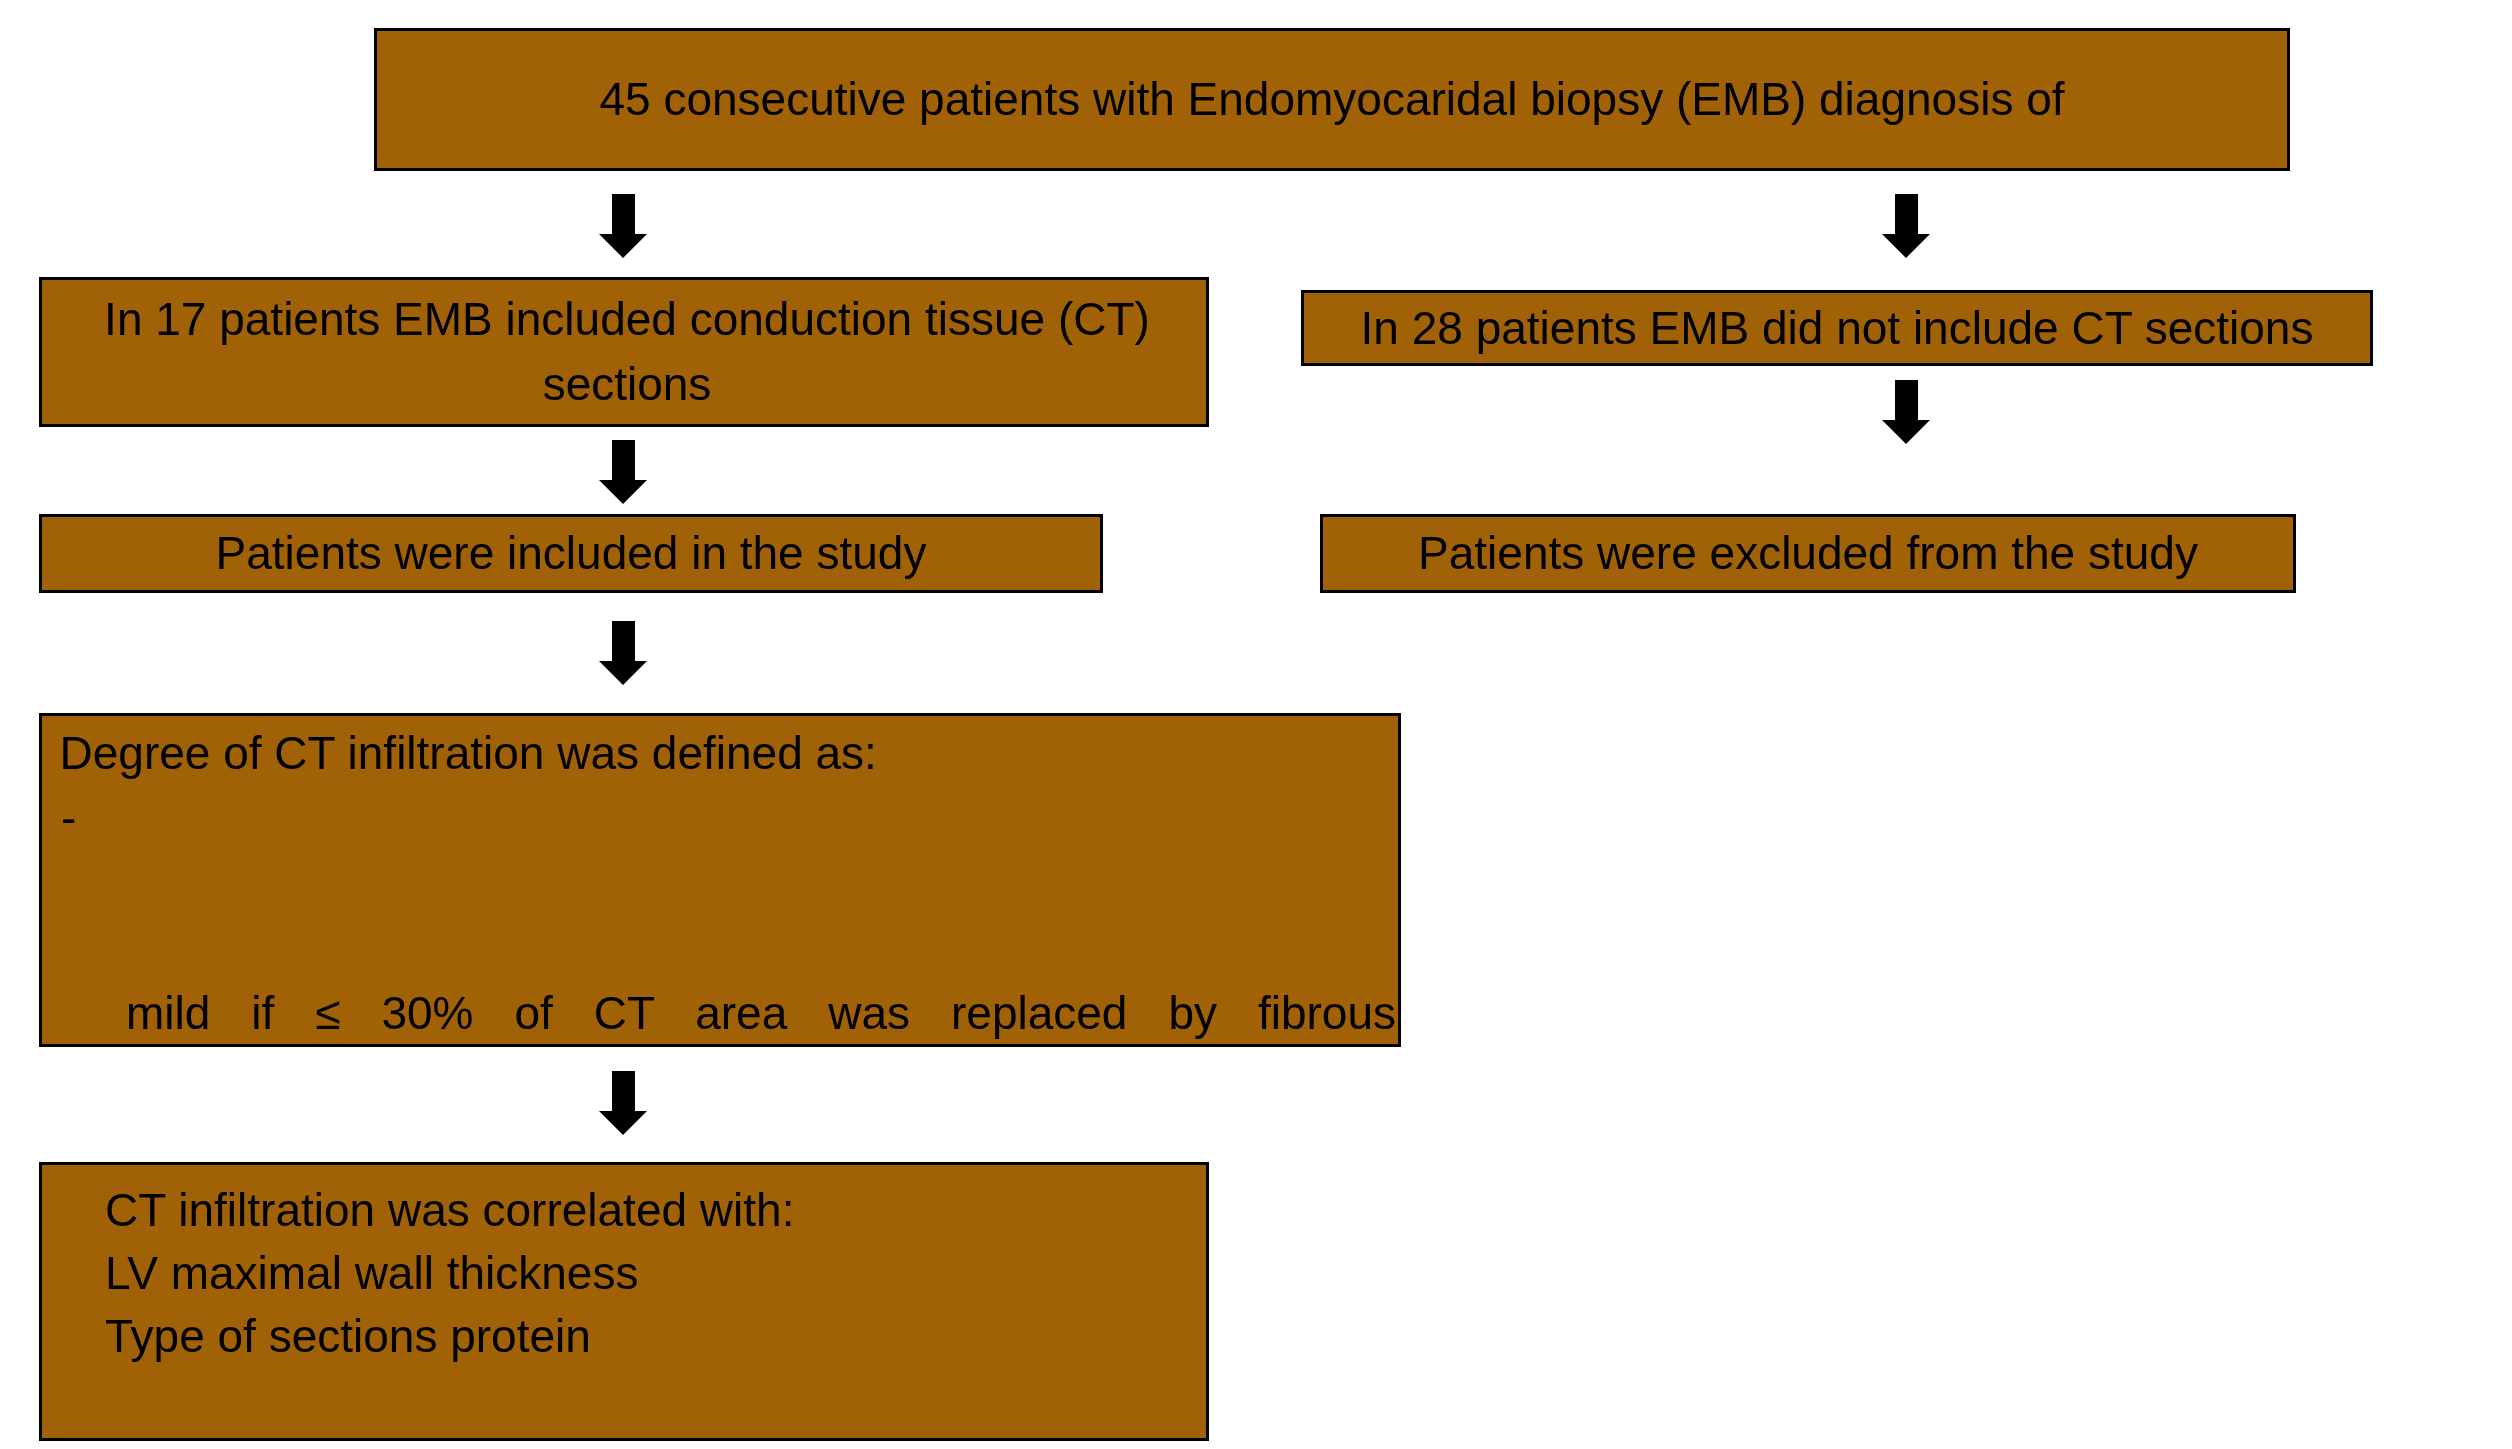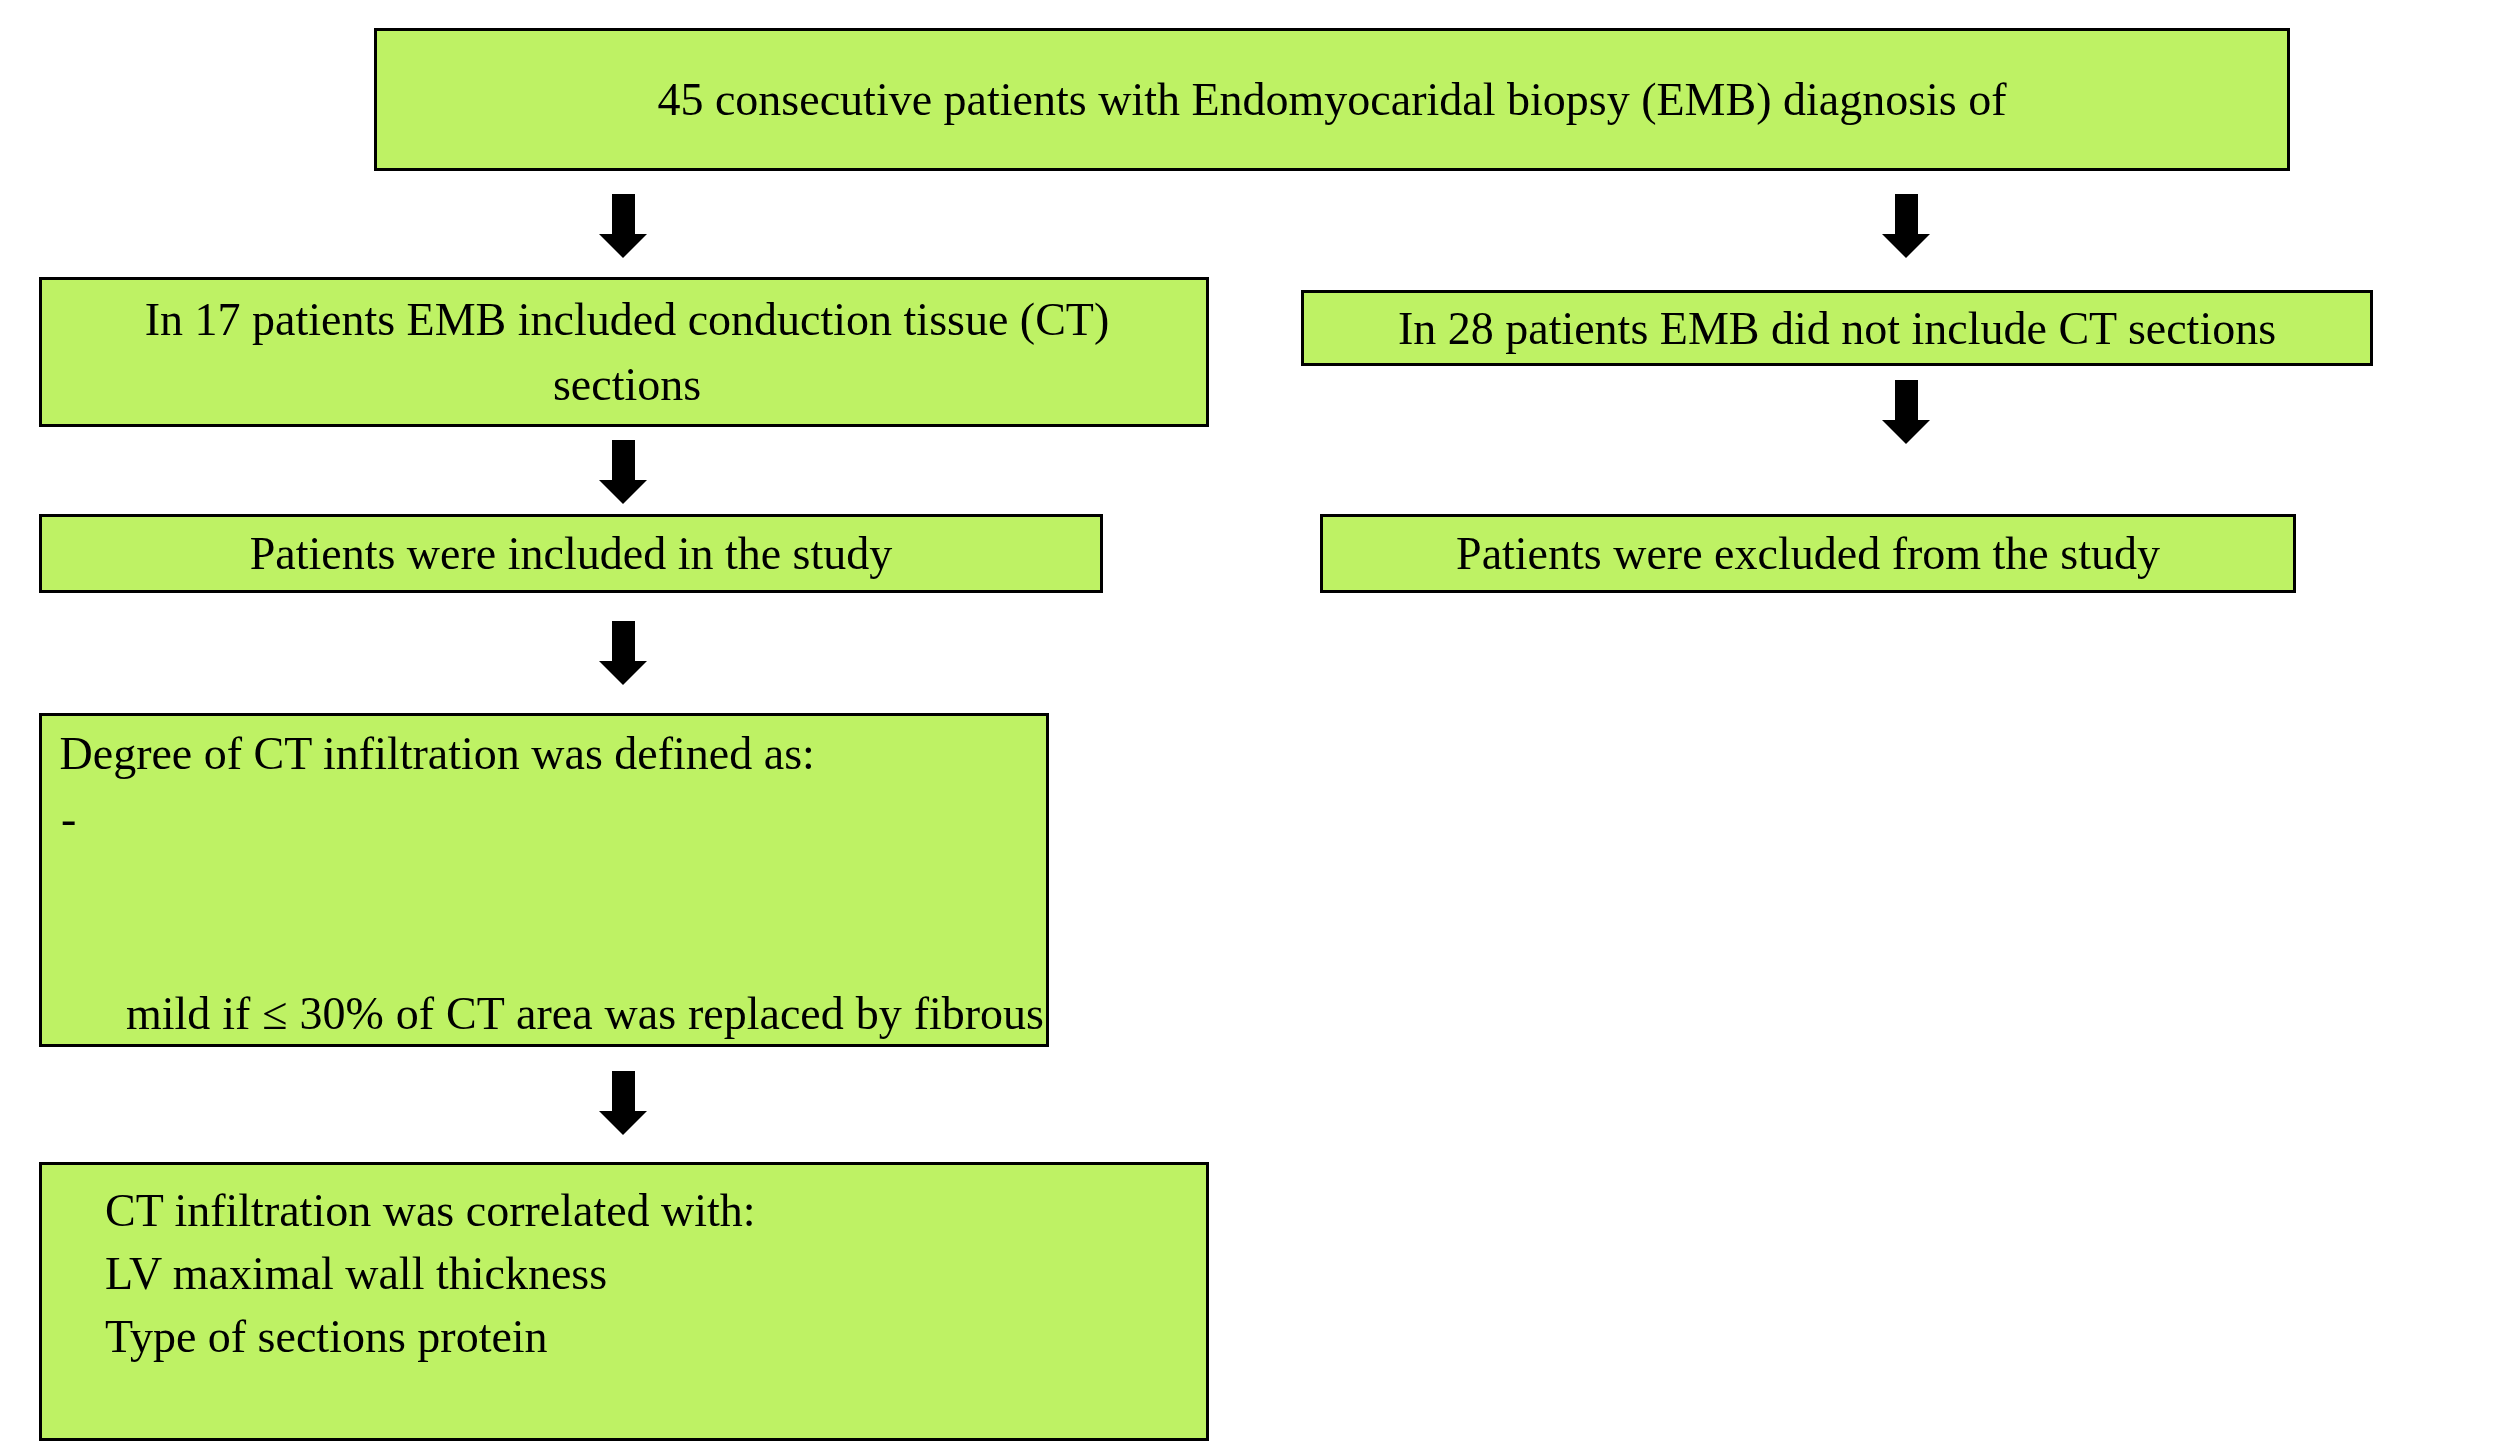--- a/index.html
+++ b/index.html
@@ -17,41 +17,40 @@
     position: relative;
     width: 2512px;
     height: 1450px;
     background: #ffffff;
     overflow: hidden;
   }
   .box {
     position: absolute;
     box-sizing: border-box;
     border: 3.1px solid #000000;
-    background: #bef264;
+    background: #a16207;
     font-size: 46px;
     line-height: 65px;
-    font-family: Liberation Serif, serif;
   }
   .center-box {
     display: flex;
     flex-direction: column;
     justify-content: center;
     align-items: center;
     text-align: center;
   }
   .bline { white-space: nowrap; }
 
   
   .box-top      { left: 374px;  top: 28px;   width: 1916px; height: 143px; }
   .box-l2       { left: 39px;   top: 277px;  width: 1170px; height: 150px; padding-left: 6px; }
   .box-r2       { left: 1301px; top: 290px;  width: 1072px; height: 76px; }
   .box-l3       { left: 39px;   top: 514px;  width: 1064px; height: 79px; }
   .box-r3       { left: 1320px; top: 514px;  width: 976px; height: 79px; }
-  .box-l4       { left: 39px;   top: 713px; width: 1010px; height: 334px; padding: 5px 2px 0 0; }
+  .box-l4       { left: 39px;   top: 713px; width: 1362px; height: 334px; padding: 5px 2px 0 0; }
   .box-l5       { left: 39px;   top: 1162px; width: 1170px; height: 279px; padding: 13.8px 15.6px 0 19px; }
 
   
   .b4line { white-space: pre-wrap; }
   .b4line.heading { padding-left: 17.5px; }
   .b4line.bullet { position: relative; padding-left: 84px; }
   .b4line.bullet .dash { position: absolute; left: 19px; top: 0; }
   .b4line.bullet .btext { display: block; }
   .b4line.bullet .btext.just { text-align: justify; text-align-last: justify; }
   .b4line.cont { padding-left: 84px; }

